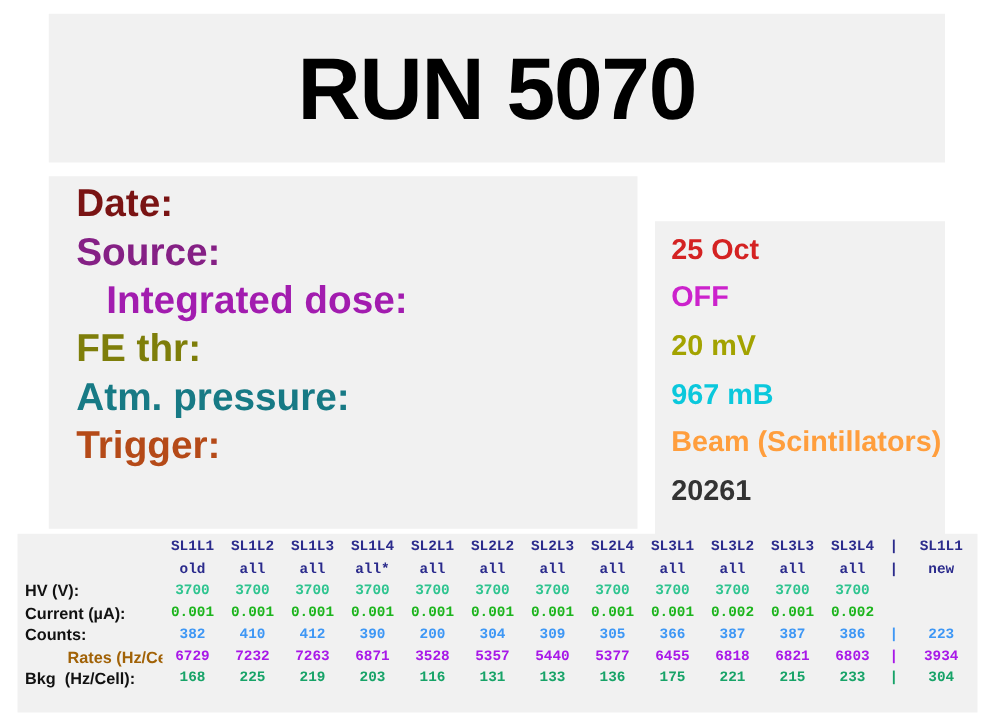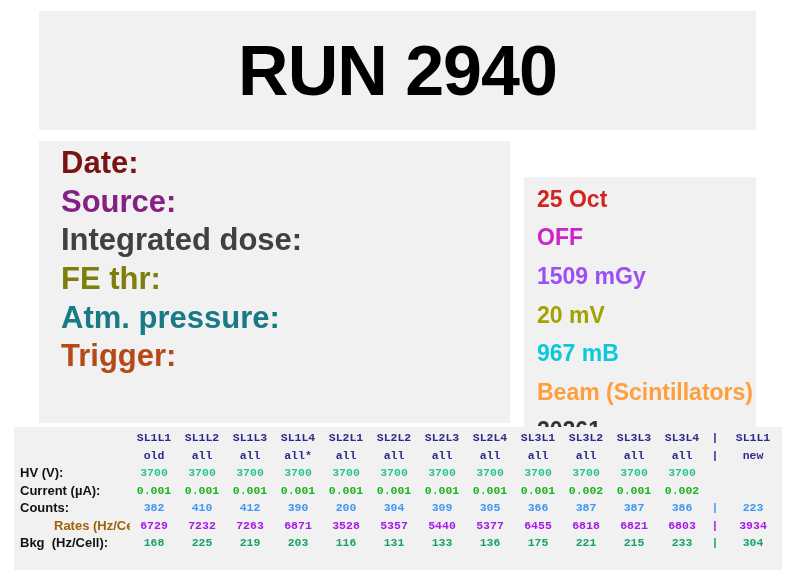--- a/index.html
+++ b/index.html
@@ -36,35 +36,34 @@
   td.rowlabel{font-family:"Liberation Sans",sans-serif;font-size:13px;
      font-weight:bold;color:#111;text-align:left;padding-left:6px;}
   td.note{text-align:left;}
   col.c-label{width:116px;} col.c-data{width:48px;}
   col.c-sep{width:18px;} col.c-extra{width:58px;}
 </style>
 </head>
 <body>
 
 <div class="panel title-panel">
-  <div class="run-title">RUN 2940</div>
+  <div class="run-title">RUN 5070</div>
 </div>
 
 <div class="panel labels-panel" id="labels-panel">
     <div class="info-label" style="color: rgb(122, 20, 20);">Date:</div>
     <div class="info-label" style="color: rgb(133, 32, 133);">Source:</div>
-    <div class="info-label" style="color: #404040;">Integrated dose:</div>
+    <div class="info-label" style="color: #a21caf; margin-left: 24px;">Integrated dose:</div>
     <div class="info-label" style="color: rgb(126, 126, 10);">FE thr:</div>
     <div class="info-label" style="color: rgb(23, 122, 133);">Atm. pressure:</div>
     <div class="info-label" style="color: rgb(181, 74, 24);">Trigger:</div>
   </div>
 <div class="panel values-panel" id="values-panel">
     <div class="info-value" style="color: rgb(212, 34, 34);">25 Oct</div>
     <div class="info-value" style="color: rgb(204, 34, 204);">OFF</div>
-    <div class="info-value" style="color: rgb(156, 79, 242);">1509 mGy</div>
     <div class="info-value" style="color: rgb(163, 163, 0);">20 mV</div>
     <div class="info-value" style="color: rgb(11, 200, 220);">967 mB</div>
     <div class="info-value" style="color: rgb(255, 158, 61);">Beam (Scintillators)</div>
     <div class="info-value" style="color: rgb(51, 51, 51);">20261</div>
   </div>
 
 <div class="panel table-panel">
   <table>
     <colgroup>
       <col class="c-label">

